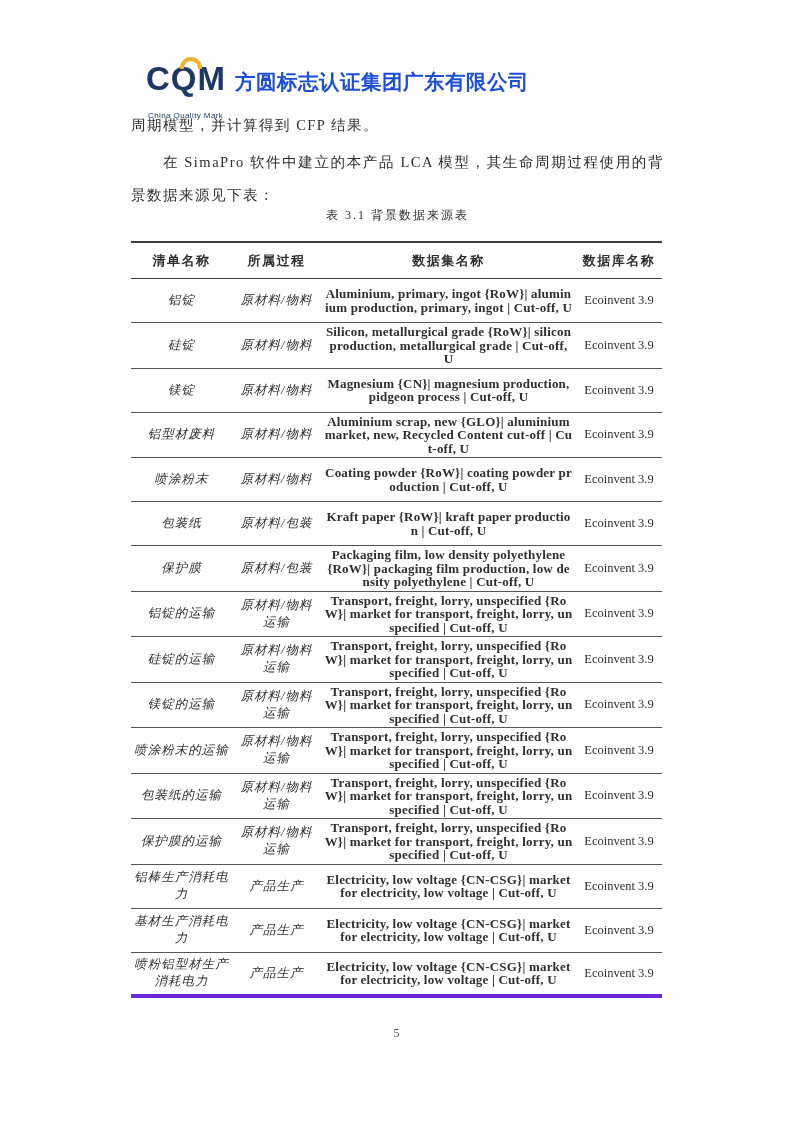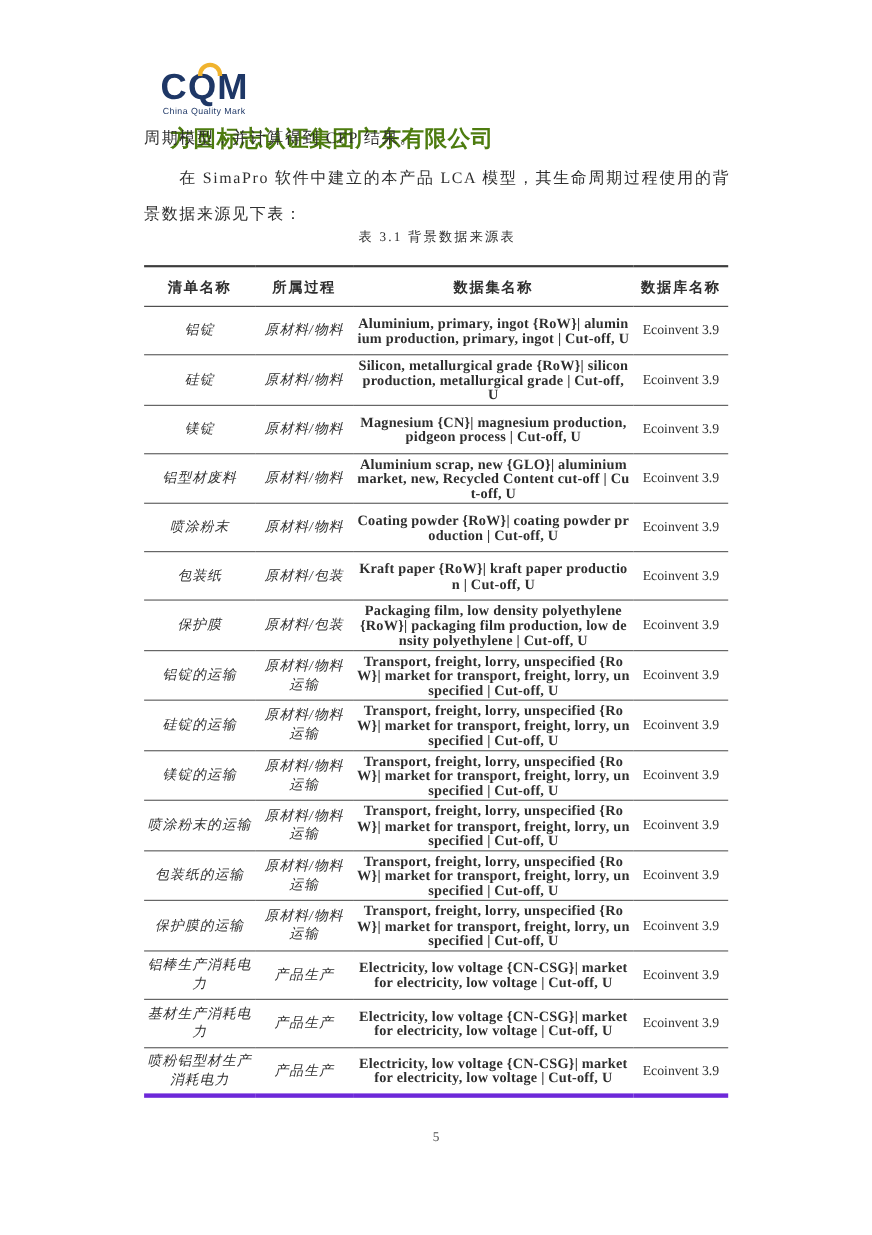--- a/index.html
+++ b/index.html
@@ -2,38 +2,38 @@
 <html><head>
 <meta charset="utf-8">
 <style>
   html,body { margin:0; padding:0; background:#ffffff; }
   .page {
     position:relative; width:793px; height:1123px; background:#ffffff;
     font-family:"Liberation Serif","DejaVu Serif",serif; color:#2f2f2f;
     overflow:hidden; margin:0 auto;
   }
   
-  .logo-row { position:absolute; left:146px; top:62px; display:flex; align-items:flex-start;flex-direction:column; }
+  .logo-row { position:absolute; left:146px; top:62px; display:flex; align-items:flex-start; }
   .logo-mark { position:relative; }
   .logo-acronym {
     font-family:"Liberation Sans","DejaVu Sans",sans-serif; font-weight:bold;
     font-size:33px; line-height:33px; color:#1e3766; letter-spacing:1px;
   }
   .logo-arc { position:absolute; top:-8px; left:30px; width:30px; height:15px; overflow:hidden; }
   .logo-arc::before {
     content:""; display:block; width:22px; height:22px; margin:3px auto 0 auto;
     border:4px solid #f0b32e; border-radius:50%; box-sizing:border-box;
   }
   .logo-tagline {
     font-family:"Liberation Sans","DejaVu Sans",sans-serif; font-size:8px;
-    color:#1e3766; letter-spacing:0.4px; margin-top:2px; padding-left:2px; text-align:left;
+    color:#1e3766; letter-spacing:0.4px; margin-top:16px; padding-left:2px; text-align:left;
   }
   .company-name {
     font-family:"Liberation Sans","DejaVu Sans",sans-serif; font-weight:bold;
-    font-size:20.5px; color:#4d7c0f; margin-left:9px; margin-top:6px; letter-spacing:0.5px;
+    font-size:20.5px; color:#1d4ed8; margin-left:9px; margin-top:6px; letter-spacing:0.5px;
   }
   
   .para { position:absolute; margin:0; font-size:14.5px; letter-spacing:1.5px; }
   .para-1 { left:131px; top:116px; }
   .para-2 { left:131px; top:146px; width:533px; line-height:33px; text-indent:2.2em; text-align:justify; }
   .table-caption {
     position:absolute; left:131px; top:207px; width:533px; text-align:center;
     font-size:12px; letter-spacing:2px;
   }
   

